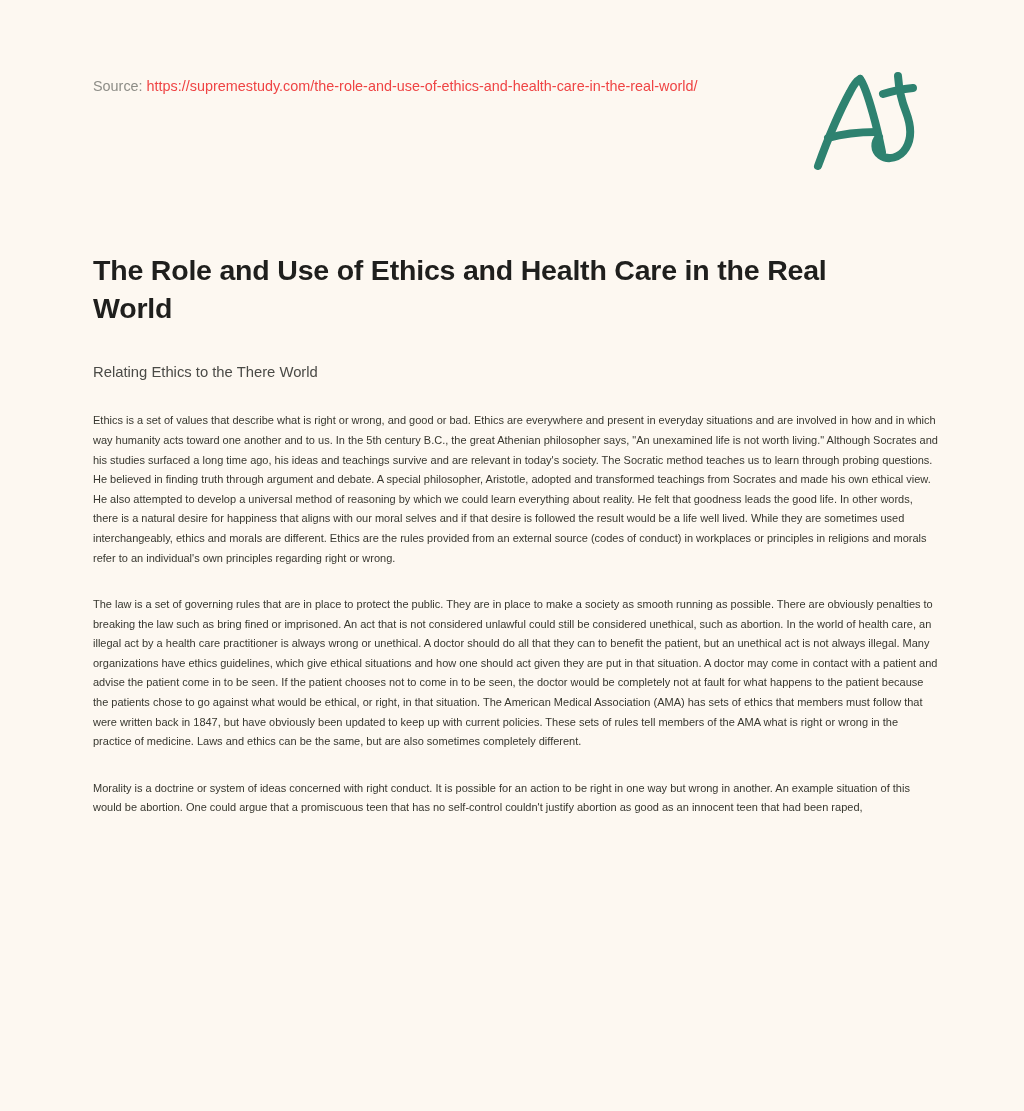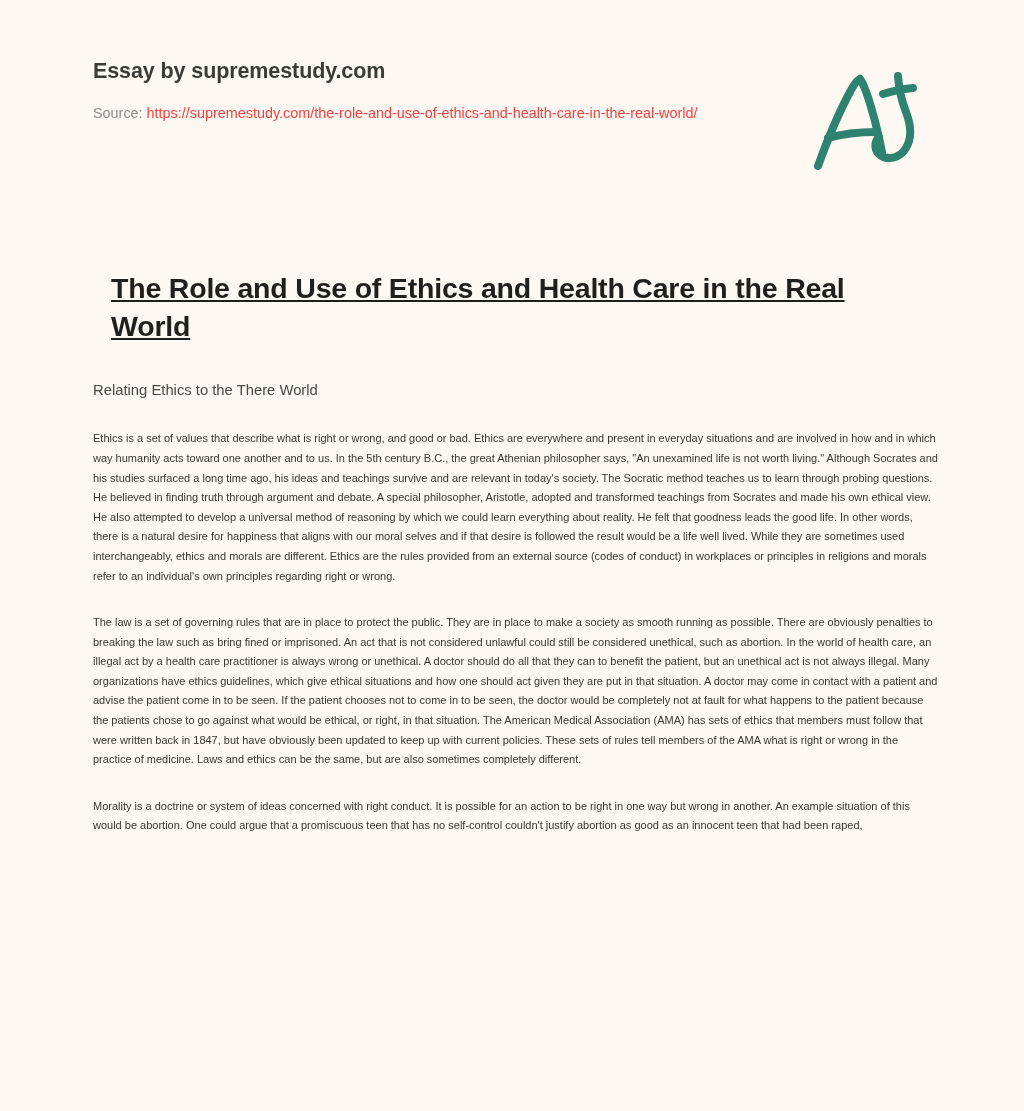--- a/index.html
+++ b/index.html
@@ -64,28 +64,27 @@
 
   
   .article {
     position: absolute;
     left: 93px;
     top: 252px;
     width: 845px;
   }
 
   .article-title {
-    margin: 18px;
+    margin: 0;
     font-size: 28.5px;
     font-weight: bold;
     color: #1f1f1d;
     line-height: 1.33;
     letter-spacing: -0.2px;
     max-width: 800px;
-    text-decoration: underline;
   }
 
   .subtitle {
     margin-top: 33px;
     font-size: 14.8px;
     color: #4a4a46;
     line-height: 1.6;
   }
 
   .para {
@@ -96,21 +95,20 @@
     text-align: left;
   }
   .para:first-of-type { margin-top: 27px; }
 </style>
 </head>
 <body>
 
 <div class="page">
 
   <div class="header">
-    <div class="brand-line">Essay by supremestudy.com</div>
     <div class="source-line">
       <span class="source-label">Source:</span>
       <a class="source-url" href="#">https://supremestudy.com/the-role-and-use-of-ethics-and-health-care-in-the-real-world/</a>
     </div>
   </div>
 
   <div class="logo">
     <svg viewBox="0 0 130 120" xmlns="http://www.w3.org/2000/svg" fill="none" stroke="#2e8270" stroke-linecap="round" stroke-linejoin="round">
 
       <path d="M18 104 C 26 82, 38 52, 50 30 C 53 24, 56 19, 60 17" stroke-width="8"></path>

